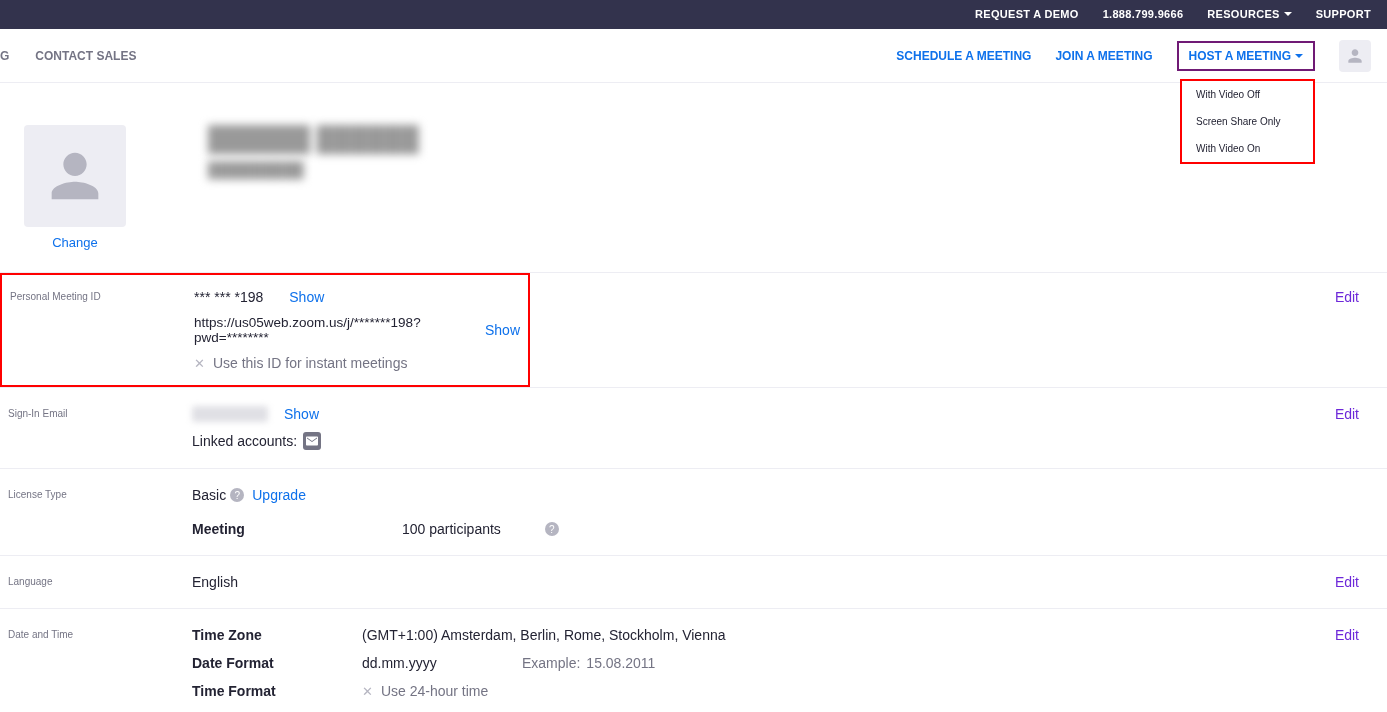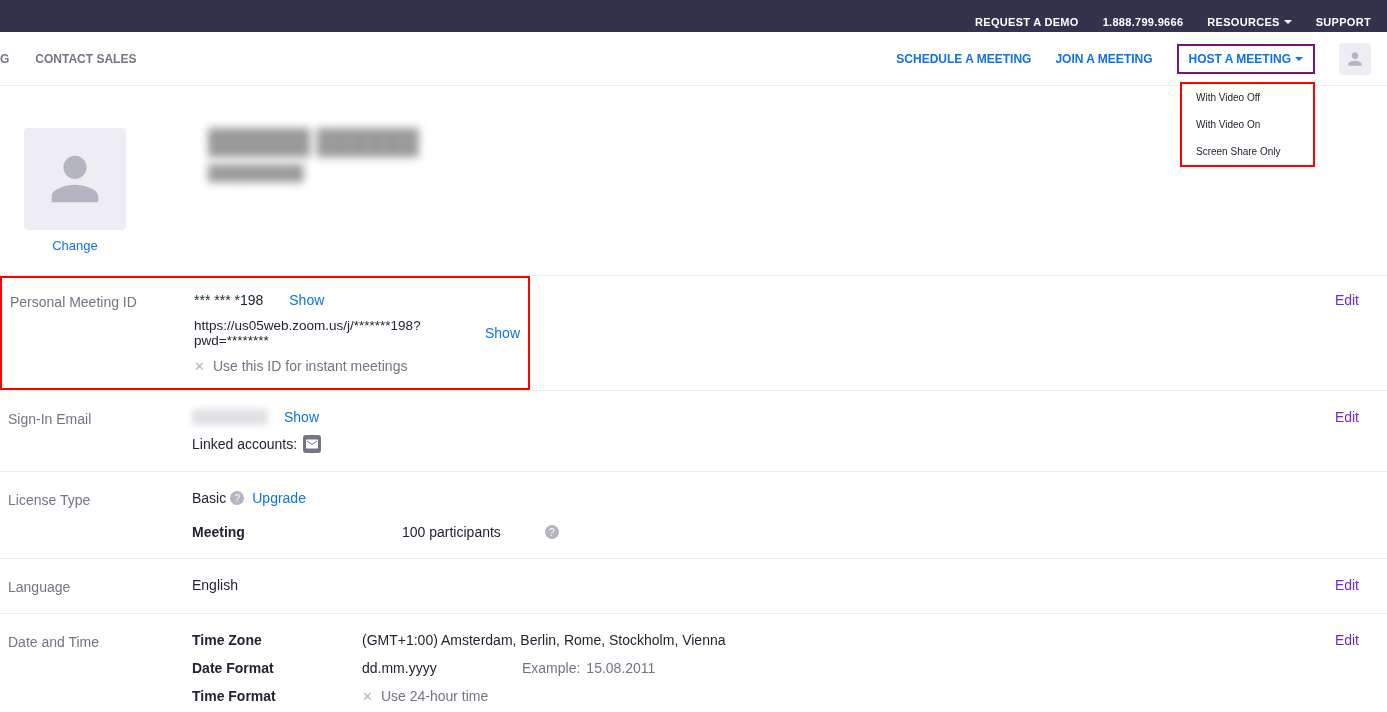--- a/index.html
+++ b/index.html
@@ -1,19 +1,19 @@
 <!DOCTYPE html>
 <html><head>
 <meta charset="utf-8">
 <style>
   * { box-sizing: border-box; margin: 0; padding: 0; }
   body { font-family: -apple-system, BlinkMacSystemFont, "Segoe UI", Helvetica, Arial, sans-serif; font-size: 14px; color: #232333; background:#fff; width:1387px; }
   a { color:#0e71eb; text-decoration:none; cursor:pointer; }
 
-  .topbar { background:#33334d; height:29px; display:flex; justify-content:flex-end; align-items:flex-start; padding:16px 16px; gap:24px; color:#fff; font-size:11px; font-weight:bold; letter-spacing:0.3px; }
+  .topbar { background:#33334d; height:29px; display:flex; justify-content:flex-end; align-items:flex-end; padding:9px 16px; gap:24px; color:#fff; font-size:11px; font-weight:bold; letter-spacing:0.3px; }
   .topbar .item { display:flex; align-items:center; gap:4px; cursor:pointer; }
   .caret-down { width:0; height:0; border-left:4px solid transparent; border-right:4px solid transparent; border-top:4px solid #fff; display:inline-block; }
   .caret-down.blue { border-top-color:#0e71eb; margin-left:4px; }
 
   .navbar { height:54px; border-bottom:1px solid #ededf3; display:flex; align-items:center; justify-content:space-between; padding:0 16px 0 0; }
   .navbar-left { display:flex; gap:26px; color:#747484; font-size:12px; font-weight:bold; }
   .navbar-left span:first-child { padding-left:0; }
   .navbar-right { display:flex; align-items:center; gap:24px; font-size:12px; font-weight:bold; }
   .navbar-right .nav-link { color:#0e71eb; cursor:pointer; }
   .host-btn { border:2px solid #701a75; padding:6px 10px; display:flex; align-items:center; color:#0e71eb; cursor:pointer; position:relative; }
@@ -30,21 +30,21 @@
   .avatar-lg { width:102px; height:102px; background:#ededf3; border-radius:4px; display:flex; align-items:center; justify-content:center; }
   .avatar-lg svg { fill:#b5b5c1; }
   .change-link { color:#0e71eb; font-size:13px; display:inline-block; margin-top:8px; cursor:pointer; }
   .profile-names { padding-left:82px; }
   .blurred { filter: blur(4px); color:#999; }
   .name1 { font-size:24px; font-weight:500; margin-bottom:8px; }
   .name2 { font-size:15px; }
 
   .section { border-top:1px solid #ededf3; padding:18px 8px 18px 8px; position:relative;}
   .row { display:flex; align-items:flex-start; }
-  .label-col { width:184px; flex-shrink:0; color:#747484; font-size:14px; padding-top:2px;}
+  .label-col { width:184px; flex-shrink:0; color:#747484; font-size:10px; padding-top:2px;}
   .value-col { flex:1; }
   .value-line { display:flex; align-items:center; margin-bottom:10px; font-size:14px;}
   .value-line:last-child { margin-bottom:0; }
   .val-text { color:#232333; }
   .show-link { color:#0e71eb; margin-left:26px; font-size:14px; cursor:pointer; }
   .edit-link { position:absolute; right:28px; top:18px; color:#6d28d9; font-size:14px; cursor:pointer; }
   .x-icon { color:#b5b5c1; margin-right:8px; font-size:13px; }
   .muted { color:#747484; }
   .highlight-box { border:2px solid #ff0000; padding:14px 8px 14px 8px; width:530px; margin-left:0; position:relative;}
   .meeting-label { width:170px; display:inline-block; font-size:14px;}
@@ -76,22 +76,22 @@
     <span>CONTACT SALES</span>
   </div>
   <div class="navbar-right">
     <span class="nav-link">SCHEDULE A MEETING</span>
     <span class="nav-link">JOIN A MEETING</span>
     <span class="host-btn">
       <span>HOST A MEETING</span>
       <span class="caret-down blue"></span>
       <div class="dropdown">
         <div class="dropdown-item">With Video Off</div>
+        <div class="dropdown-item">Screen Share Only</div>
         <div class="dropdown-item">With Video On</div>
-        <div class="dropdown-item">Screen Share Only</div>
       </div>
     </span>
     <span class="avatar-small">
       <svg width="20" height="20" viewBox="0 0 24 24">
           <path d="M12 12c2.2 0 4-1.8 4-4s-1.8-4-4-4-4 1.8-4 4 1.8 4 4 4zm0 2c-2.7 0-8 1.3-8 4v2h16v-2c0-2.7-5.3-4-8-4z"></path>
         </svg>
     </span>
   </div>
 </div>
 

